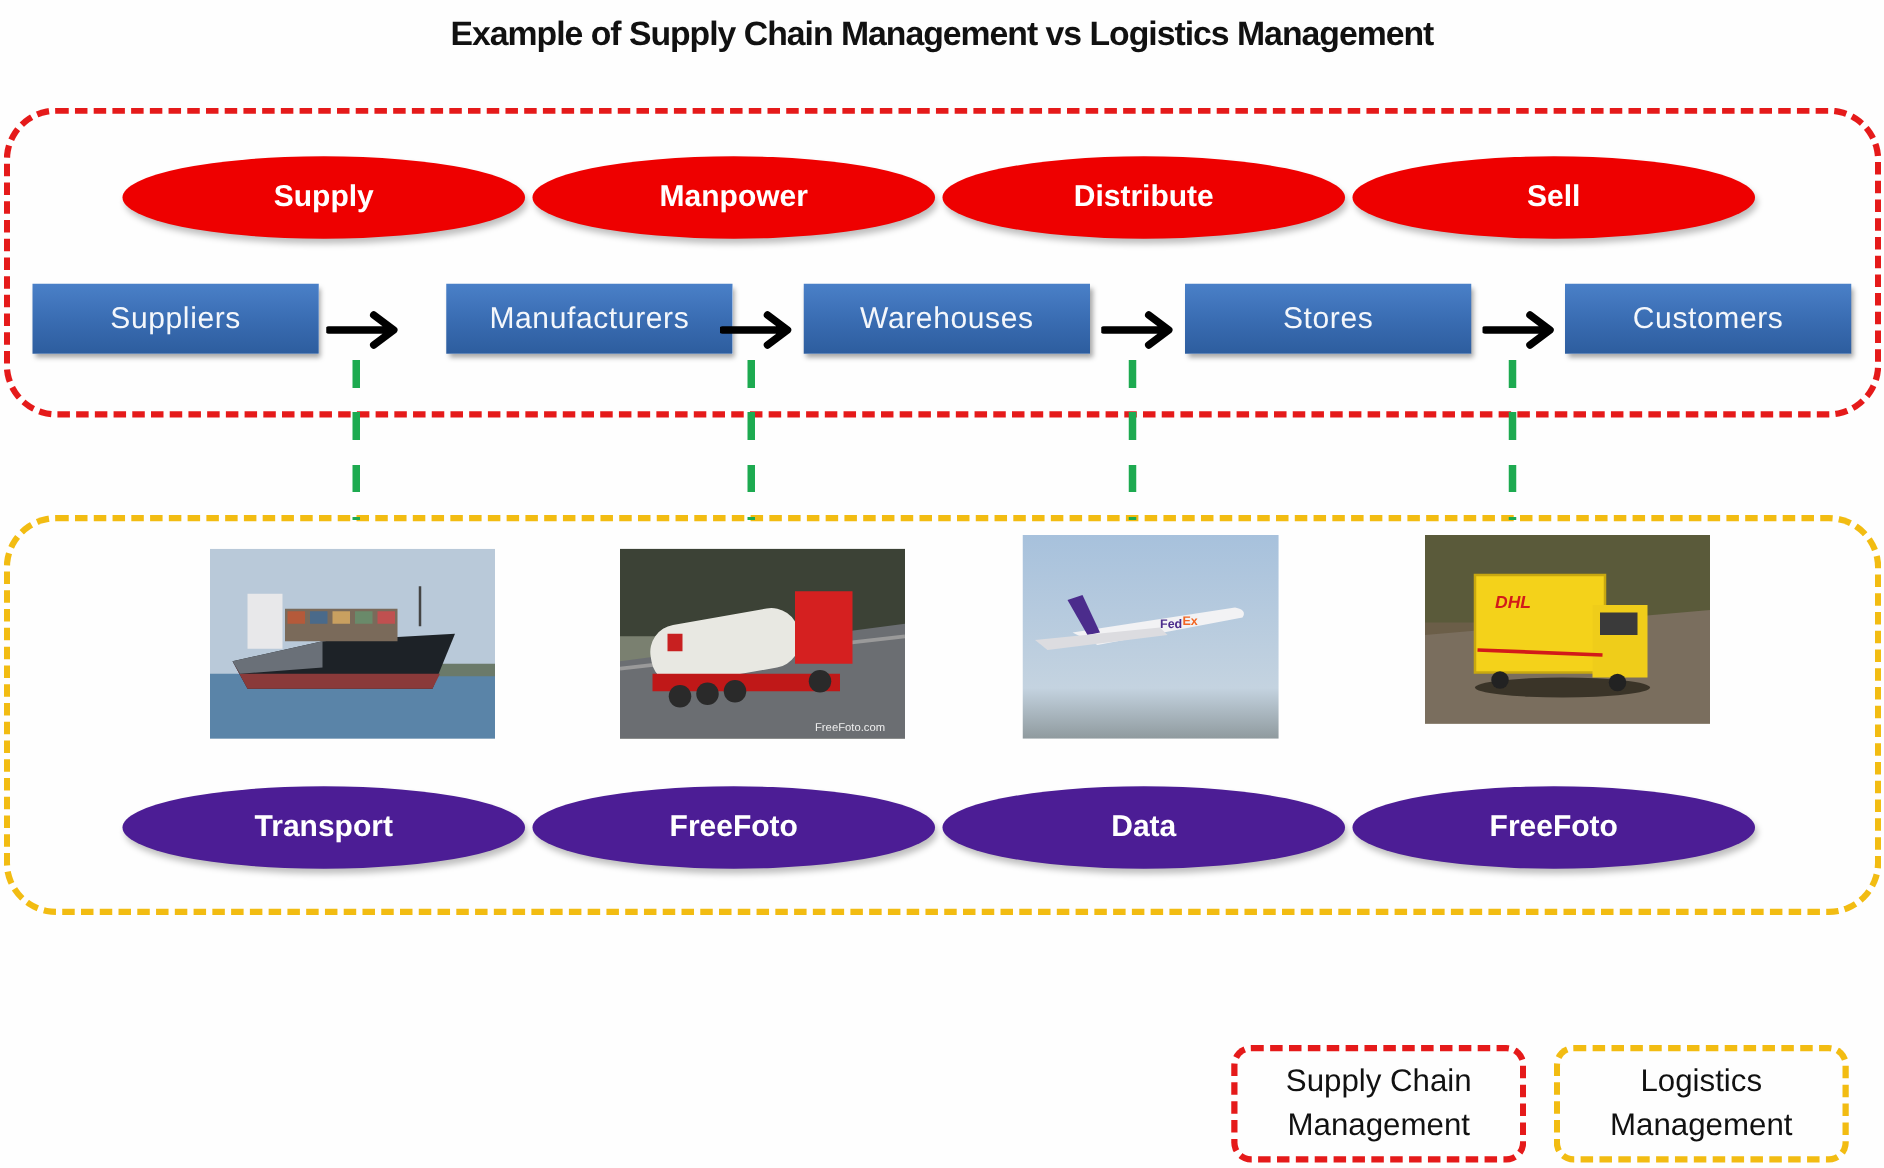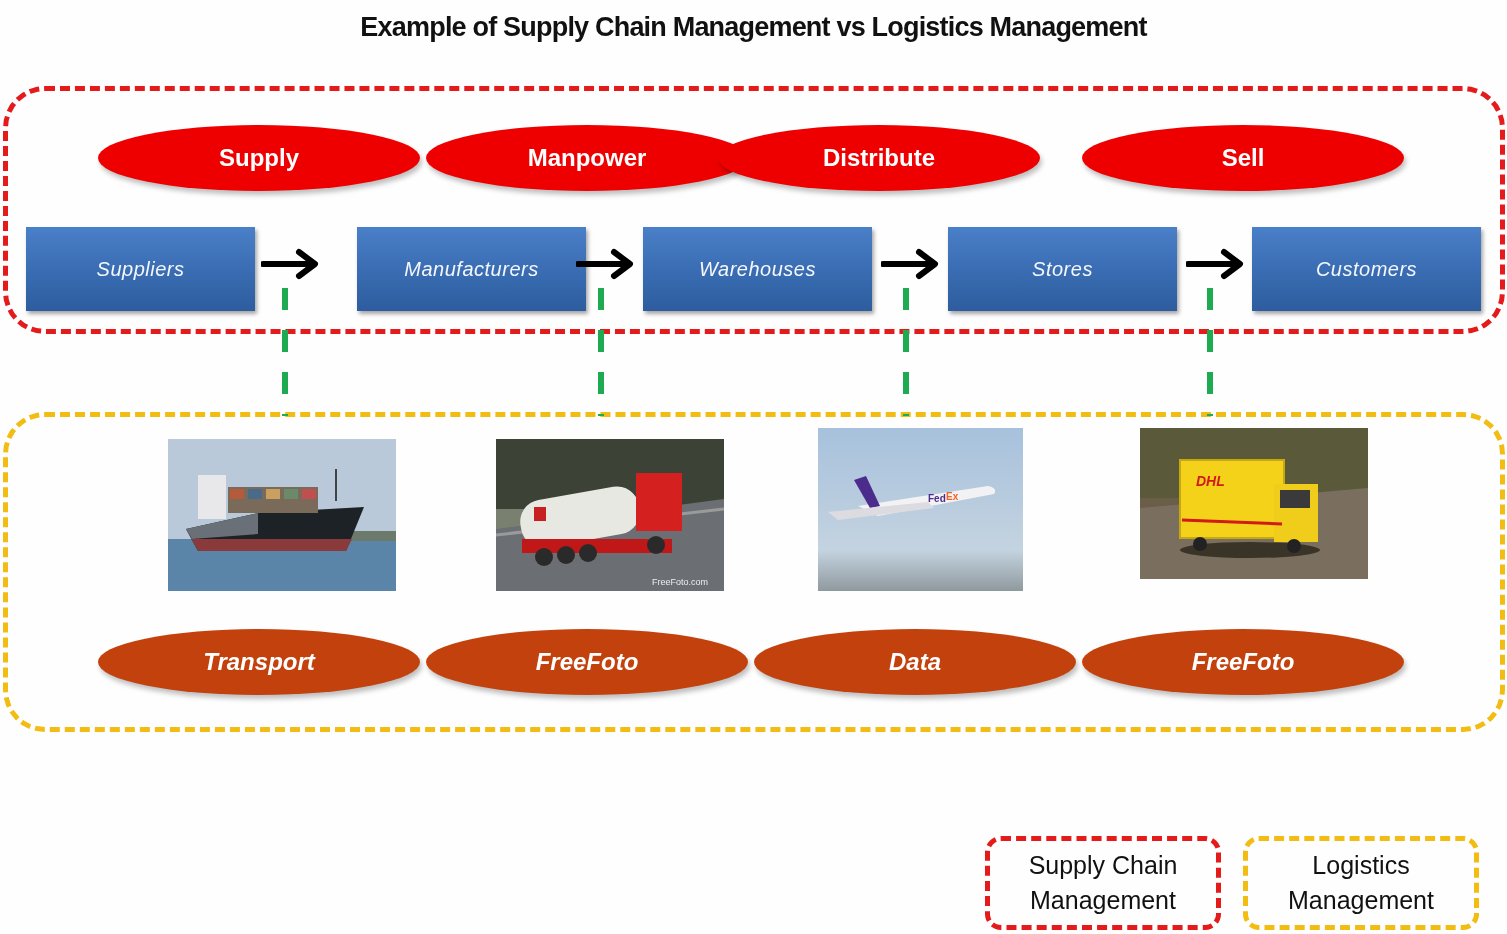--- a/index.html
+++ b/index.html
@@ -3,22 +3,22 @@
 <meta charset="utf-8">
 <style>
   html, body { margin: 0; padding: 0; background: #fefefe; }
   body { width: 1507px; height: 934px; position: relative; overflow: hidden; font-family: "Liberation Sans", sans-serif; }
   .title { position: absolute; left: 0; top: 12px; width: 1507px; text-align: center; font-size: 27px; font-weight: bold; color: #111; letter-spacing: -0.8px; }
   .frame { position: absolute; box-sizing: border-box; border-radius: 42px; }
   .frame-scm { left: 3px; top: 86px; width: 1502px; height: 248px; border: 5px dashed #e51a1a; }
   .frame-log { left: 3px; top: 412px; width: 1502px; height: 320px; border: 5px dashed #f2bc12; }
   .oval { position: absolute; width: 322px; height: 66px; border-radius: 50%; display: flex; align-items: center; justify-content: center; color: #fff; font-weight: bold; font-size: 24px; box-shadow: 2px 4px 5px rgba(0,0,0,0.25); }
   .oval.red { background: #ee0000; }
-  .oval.green { background: #c2410c; font-style: italic; }
-  .box { position: absolute; top: 227px; width: 229px; height: 84px; background: linear-gradient(#4a80c8, #3a6db3 50%, #2d5d9e); color: #f4f7fb; font-size: 20px; display: flex; align-items: center; justify-content: center; box-shadow: 2px 3px 4px rgba(0,0,0,0.35); letter-spacing: 0.5px; font-style: italic; }
+  .oval.green { background: #4c1d95; }
+  .box { position: absolute; top: 227px; width: 229px; height: 56px; background: linear-gradient(#4a80c8, #3a6db3 50%, #2d5d9e); color: #f4f7fb; font-size: 24px; display: flex; align-items: center; justify-content: center; box-shadow: 2px 3px 4px rgba(0,0,0,0.35); letter-spacing: 0.5px; }
   .arrow { position: absolute; top: 247px; width: 60px; height: 34px; }
   .vline { position: absolute; width: 6px; top: 288px; height: 128px; background: repeating-linear-gradient(to bottom, #1daa50 0px, #1daa50 22px, transparent 22px, transparent 42px); }
   .photo { position: absolute; overflow: hidden; }
   .legend-box { position: absolute; top: 836px; width: 236px; height: 94px; box-sizing: border-box; border-radius: 16px; display: flex; align-items: center; justify-content: center; text-align: center; font-size: 25px; line-height: 35px; color: #111; }
   .legend-scm { left: 985px; border: 5px dashed #e51a1a; align-items: center; }
   .legend-log { left: 1243px; border: 5px dashed #f2bc12; text-align: center; }
 </style>
 </head>
 <body>
 
@@ -27,21 +27,21 @@
 <div class="frame frame-scm"></div>
 <div class="frame frame-log"></div>
 
 <div class="vline" style="left:282px"></div>
 <div class="vline" style="left:598px"></div>
 <div class="vline" style="left:903px"></div>
 <div class="vline" style="left:1207px"></div>
 
 <div class="oval red" style="left:98px;top:125px">Supply</div>
 <div class="oval red" style="left:426px;top:125px">Manpower</div>
-<div class="oval red" style="left:718px;top:125px">Distribute</div>
+<div class="oval red" style="left:754px;top:125px">Distribute</div>
 <div class="oval red" style="left:1082px;top:125px">Sell</div>
 
 <div class="box" style="left:26px">Suppliers</div>
 <div class="box" style="left:357px">Manufacturers</div>
 <div class="box" style="left:643px">Warehouses</div>
 <div class="box" style="left:948px">Stores</div>
 <div class="box" style="left:1252px">Customers</div>
 
 <svg class="arrow" style="left:261px" viewBox="0 0 60 34">
     <path d="M2 17 H52 M38 5 L54 17 L38 29" stroke="#000" stroke-width="6" fill="none" stroke-linecap="round" stroke-linejoin="round"></path>

